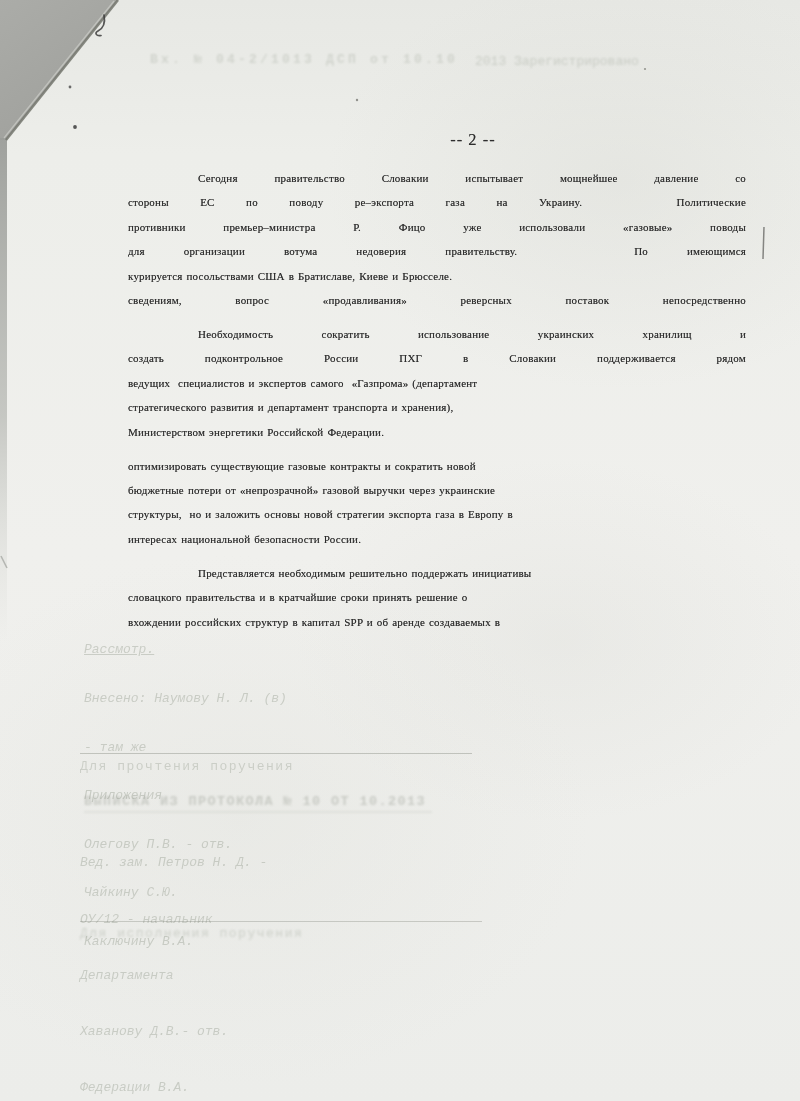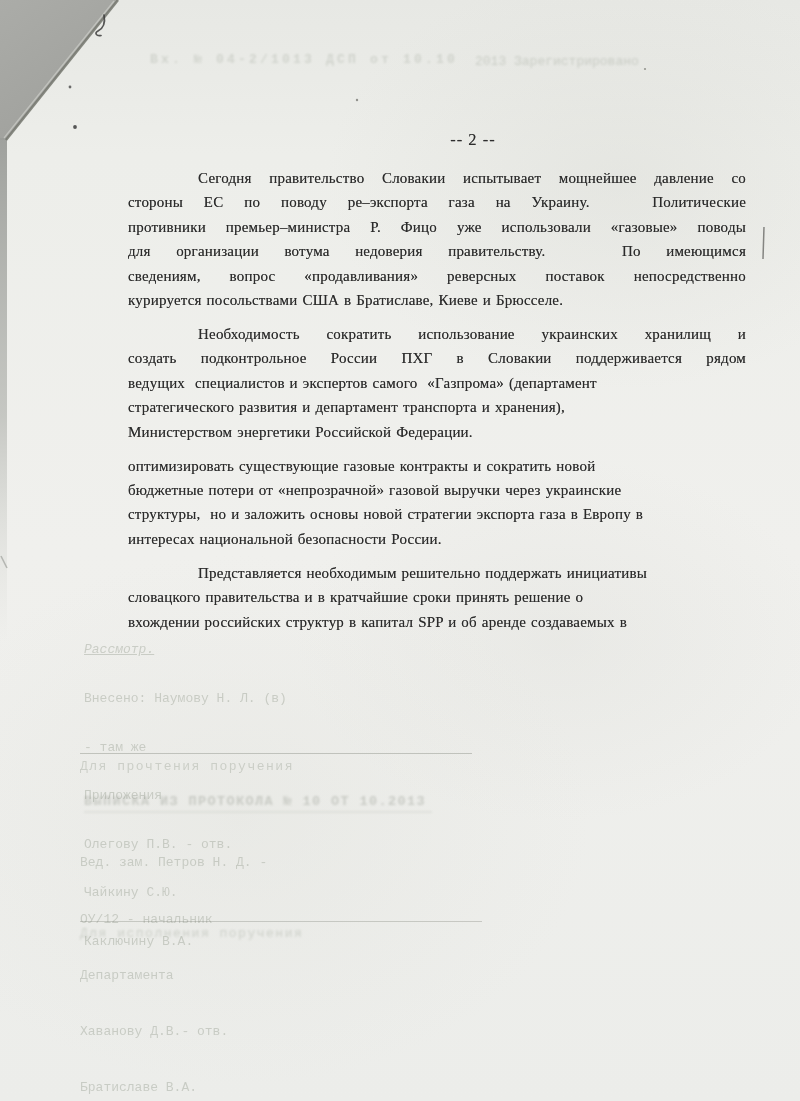--- a/index.html
+++ b/index.html
@@ -24,36 +24,36 @@
   
   .pageno{
     position:absolute;left:473px;top:130px;transform:translateX(-50%);
     font-size:16.5px;color:#2e2e2e;letter-spacing:1px;
     text-shadow:0 0 0.5px rgba(46,46,46,0.55);
   }
   
   .text-block{
     position:absolute;left:128px;top:166px;width:618px;
     color:#2b2b2b;
-    font-size:15px;line-height:24.4px;
+    font-size:11px;line-height:24.4px;
     letter-spacing:0.2px;word-spacing:1px;
     text-shadow:0 0 0.55px rgba(40,40,40,0.6);
   }
   .para{margin:0 0 9.6px 0;}
   .ln{white-space:pre-wrap;}
   .ln.just{white-space:normal;text-align:justify;text-align-last:justify;}
   .ln.ind{text-indent:70px;}
   
   .ghost{
     position:absolute;
     font-family:"Liberation Mono", monospace;
     color:#99a093;opacity:0.42;filter:blur(0.6px);
     font-size:13px;line-height:16.2px;white-space:pre;
   }
-  .ghost .gl{height:16.2px;}
+  .ghost .gl{height:16.2px;font-style:italic;}
   .ghost-top-left{
     left:150px;top:52px;font-weight:bold;letter-spacing:3.2px;
     opacity:0.30;filter:blur(1.1px);
   }
   .ghost-top-right{left:475px;top:54px;opacity:0.38;filter:blur(0.9px);}
   .ghost-left-block{left:64px;top:610px;margin-left:20px;}
   .ghost-left-block .gl:first-child{font-style:italic;text-decoration:underline;}
   .ghost-second-block{left:80px;top:817px;line-height:18.7px;}
   .ghost-second-block .gl{height:18.7px;}
   .ghost-label-reading{left:80px;top:759px;letter-spacing:1.5px;opacity:0.38;}
@@ -108,22 +108,22 @@
 
   <div class="pageno">-- 2 --</div>
 
   <div class="text-block">
 
     <div class="para">
       <div class="ln just ind">Сегодня правительство Словакии испытывает мощнейшее давление со</div>
       <div class="ln just">стороны ЕС по поводу ре–экспорта газа на Украину.&nbsp;&nbsp; Политические</div>
       <div class="ln just">противники премьер–министра Р. Фицо уже использовали «газовые» поводы</div>
       <div class="ln just">для организации вотума недоверия правительству.&nbsp;&nbsp; По имеющимся</div>
+      <div class="ln">курируется посольствами США в Братиславе, Киеве и Брюсселе.</div>
       <div class="ln just">сведениям, вопрос «продавливания» реверсных поставок непосредственно</div>
-      <div class="ln">курируется посольствами США в Братиславе, Киеве и Брюсселе.</div>
     </div>
 
     <div class="para">
       <div class="ln just ind">Необходимость сократить использование украинских хранилищ и</div>
       <div class="ln just">создать подконтрольное России ПХГ в Словакии поддерживается рядом</div>
       <div class="ln">ведущих&nbsp; специалистов и экспертов самого&nbsp; «Газпрома» (департамент</div>
       <div class="ln">стратегического развития и департамент транспорта и хранения),</div>
       <div class="ln">Министерством энергетики Российской Федерации.</div>
     </div>
 
@@ -155,19 +155,19 @@
   <div class="ghost-divider d1"></div>
   <div class="ghost ghost-label-reading">Для прочтения поручения</div>
 
   <div class="ghost ghost-header-smear">ВЫПИСКА ИЗ ПРОТОКОЛА № 10 ОТ 10.2013</div>
 
   <div class="ghost ghost-second-block">
     <div class="gl">Вед. зам. Петров Н. Д. -</div>
     <div class="gl">ОУ/12 - начальник</div>
     <div class="gl">Департамента</div>
     <div class="gl">Хаванову Д.В.- отв.</div>
-    <div class="gl">Братиславе В.А.</div>
+    <div class="gl">Федерации В.А.</div>
   </div>
 
   <div class="ghost-divider d2"></div>
   <div class="ghost ghost-label-execution">Для исполнения поручения</div>
 
 </div>
 
 </body></html>

